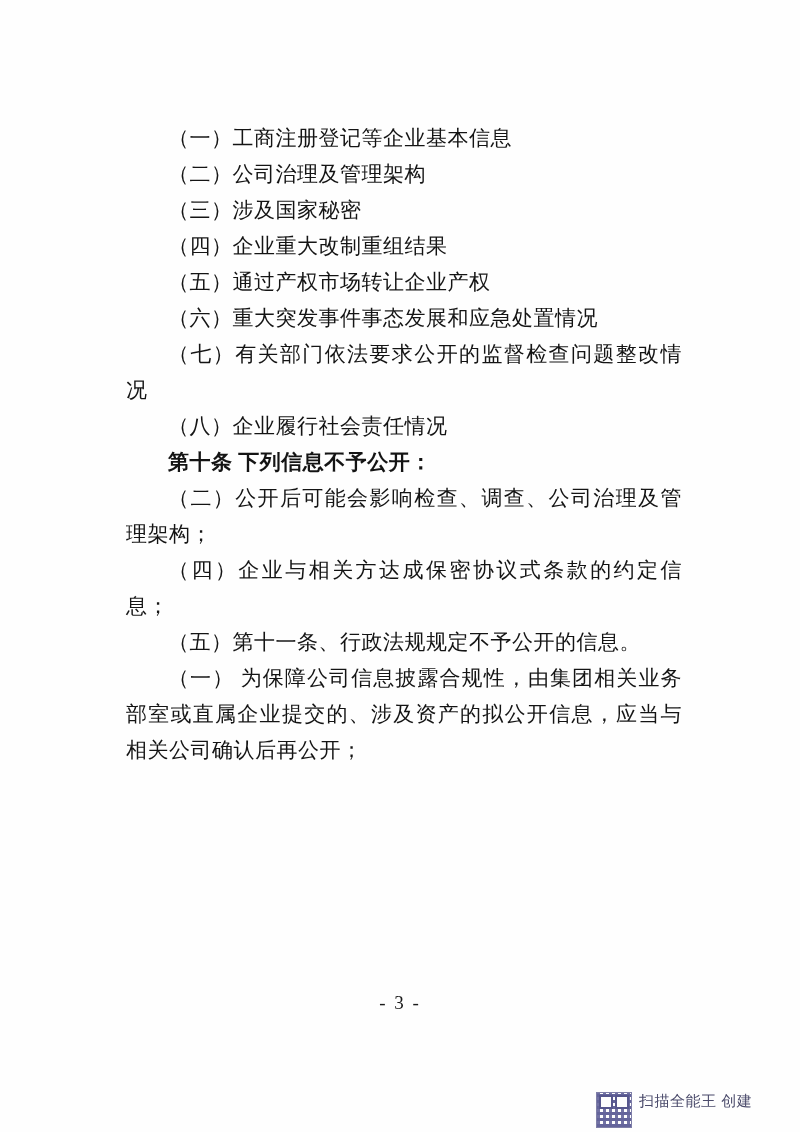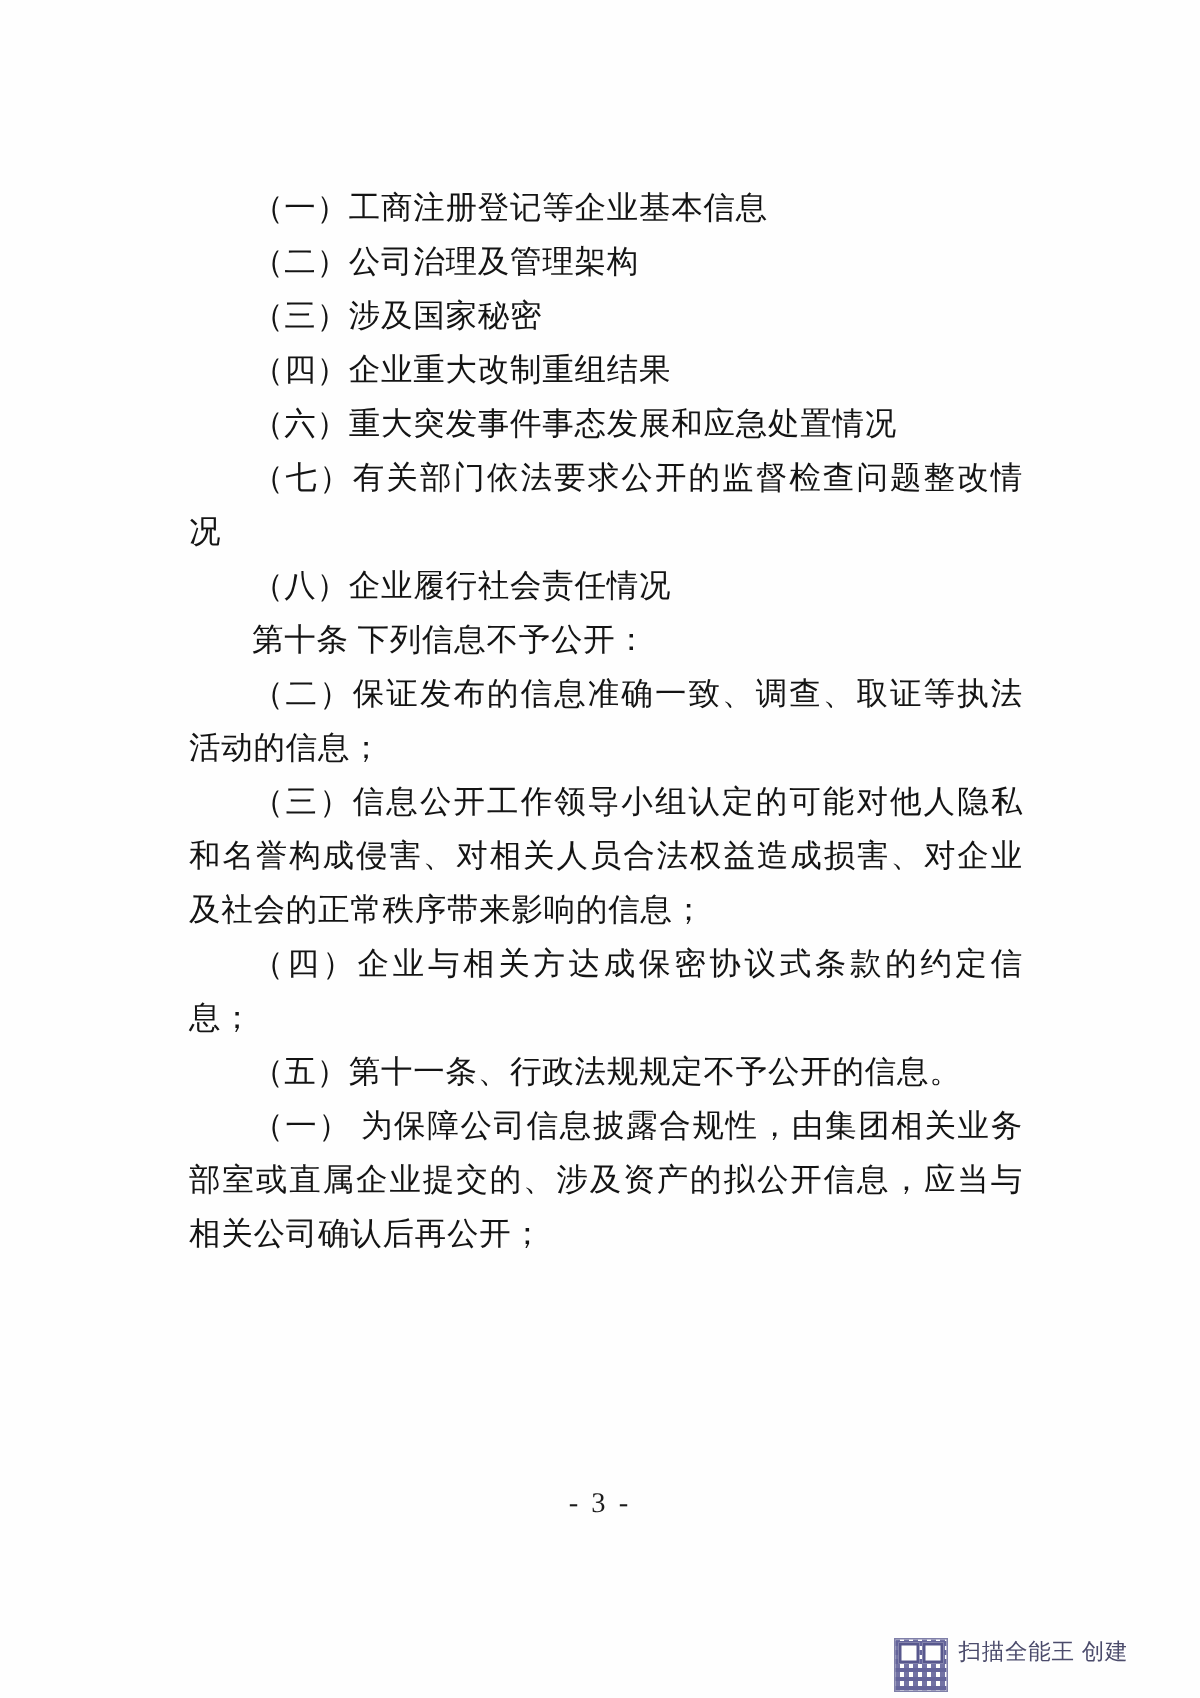--- a/index.html
+++ b/index.html
@@ -33,21 +33,21 @@
     line-height: 36px;
     margin: 0 0 0 0;
     text-align: justify;
     letter-spacing: 0.5px;
     color: #141414;
   }
   .indent {
     text-indent: 42px;
   }
   .bold-lead {
-    font-weight: normal;
+    font-weight: bold;
   }
   .page-number {
     position: absolute;
     left: 0;
     top: 992px;
     width: 800px;
     text-align: center;
     font-size: 19px;
     font-family: "Liberation Serif", serif;
     color: #1b1b1b;
@@ -92,28 +92,28 @@
 <body>
 
 <div class="page">
 
   <div class="content">
 
     <p class="para indent">（一）工商注册登记等企业基本信息</p>
     <p class="para indent">（二）公司治理及管理架构</p>
     <p class="para indent">（三）涉及国家秘密</p>
     <p class="para indent">（四）企业重大改制重组结果</p>
+    <p class="para indent">（五）通过产权市场转让企业产权</p>
     <p class="para indent">（六）重大突发事件事态发展和应急处置情况</p>
     <p class="para indent">（七）有关部门依法要求公开的监督检查问题整改情况</p>
     <p class="para indent">（八）企业履行社会责任情况</p>
 
     <p class="para indent bold-lead">第十条  下列信息不予公开：</p>
 
-    <p class="para indent">（二）保证发布的信息准确一致、调查、取证等执法活动的信息；</p>
-    <p class="para indent">（三）信息公开工作领导小组认定的可能对他人隐私和名誉构成侵害、对相关人员合法权益造成损害、对企业及社会的正常秩序带来影响的信息；</p>
+    <p class="para indent">（二）公开后可能会影响检查、调查、公司治理及管理架构；</p>
     <p class="para indent">（四）企业与相关方达成保密协议式条款的约定信息；</p>
     <p class="para indent">（五）第十一条、行政法规规定不予公开的信息。</p>
 
 
     <p class="para indent">（一） 为保障公司信息披露合规性，由集团相关业务部室或直属企业提交的、涉及资产的拟公开信息，应当与相关公司确认后再公开；</p>
 
   </div>
 
   <div class="page-number">- 3 -</div>
 

